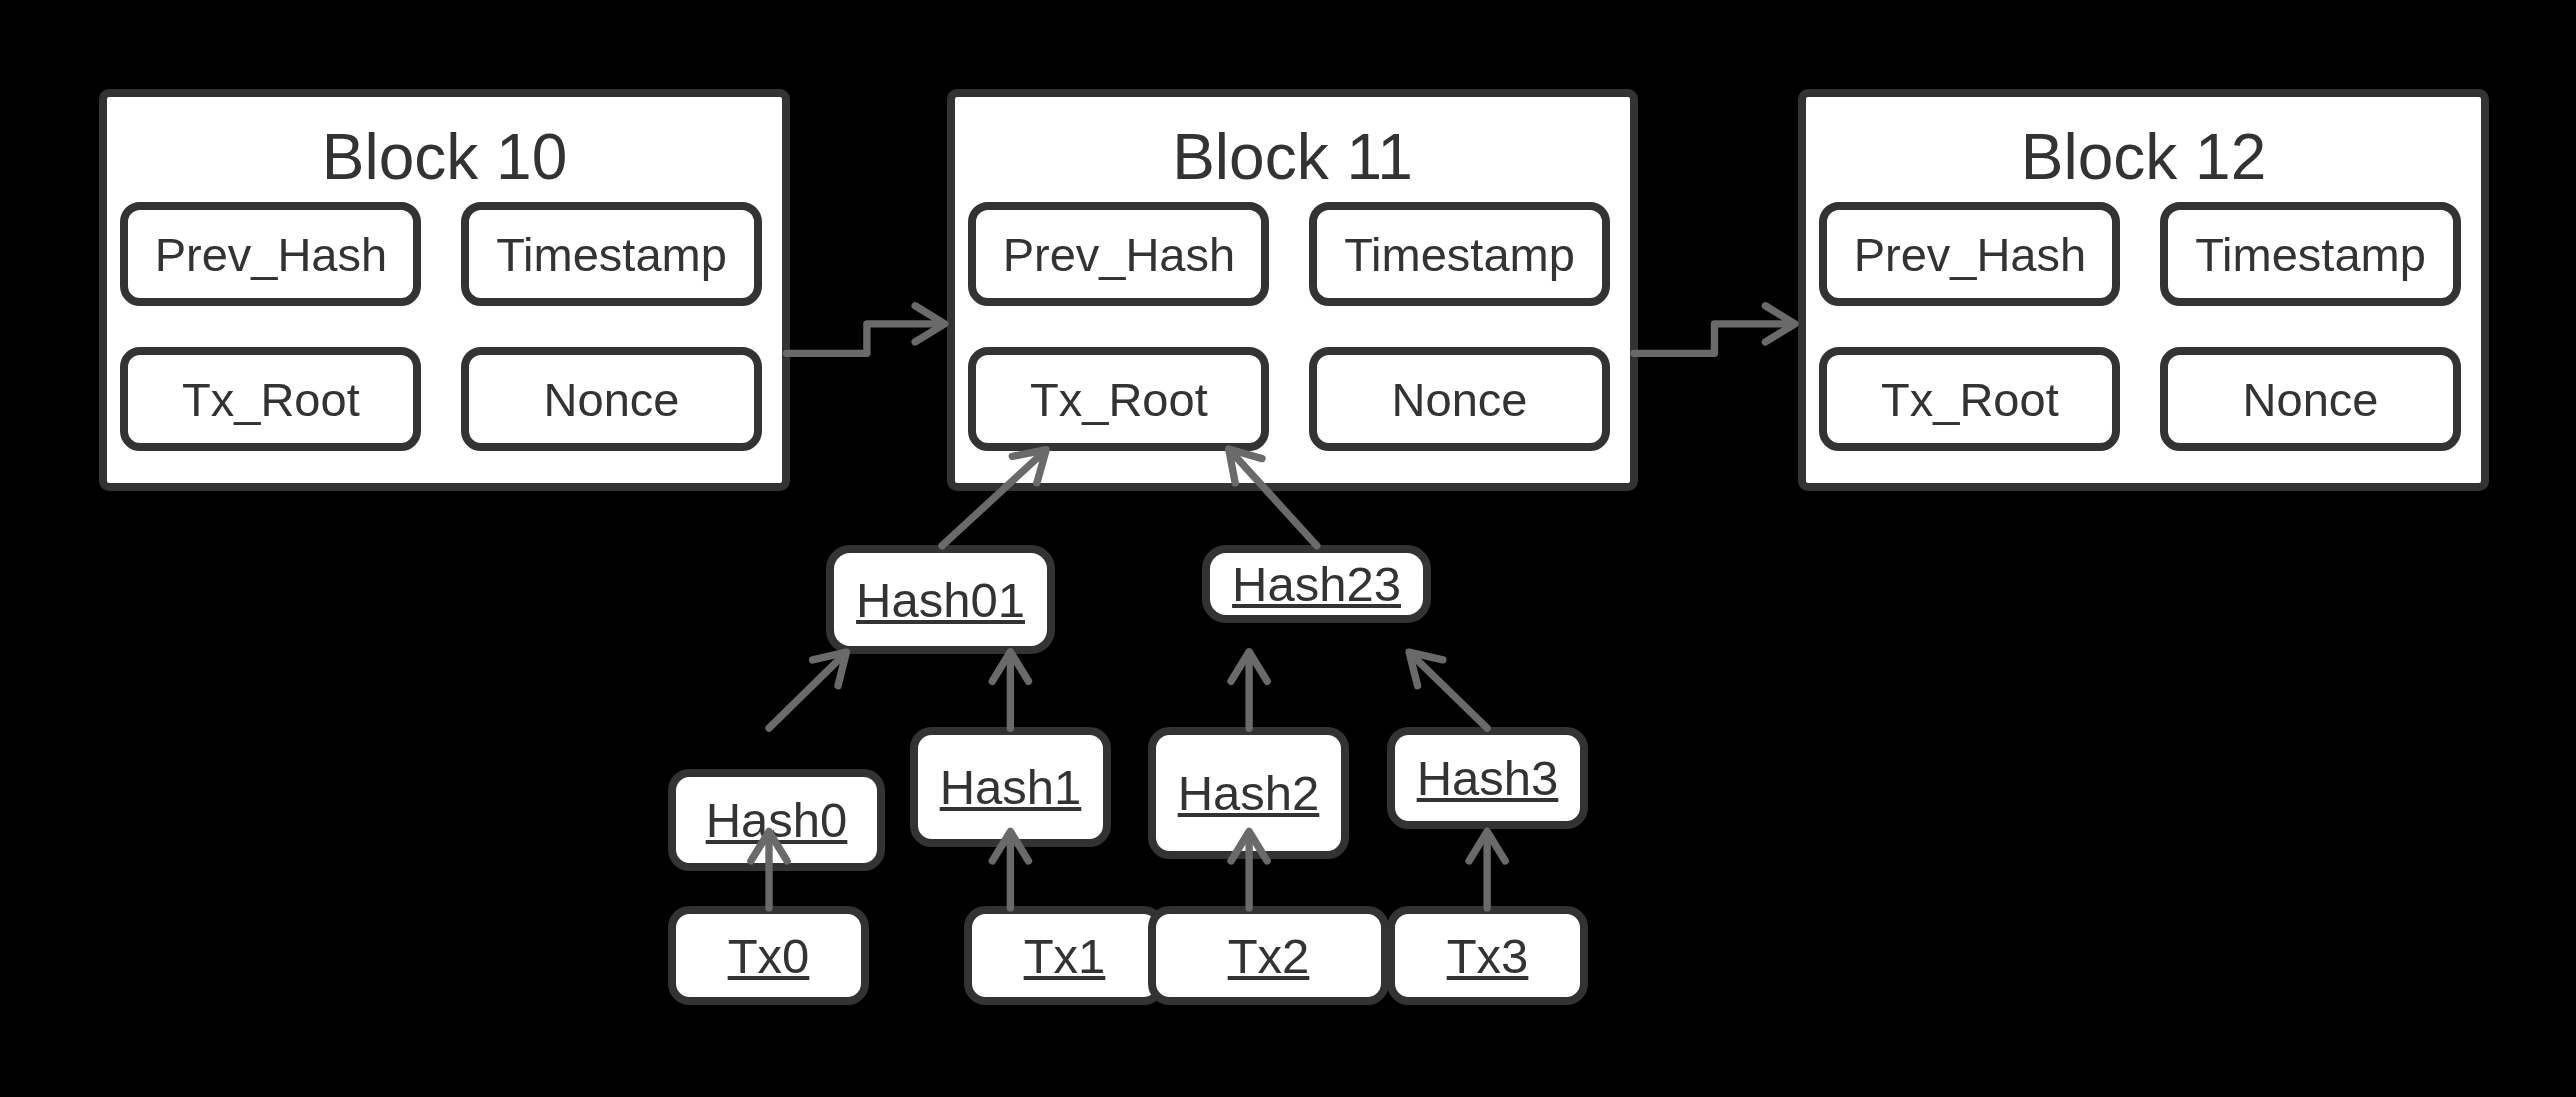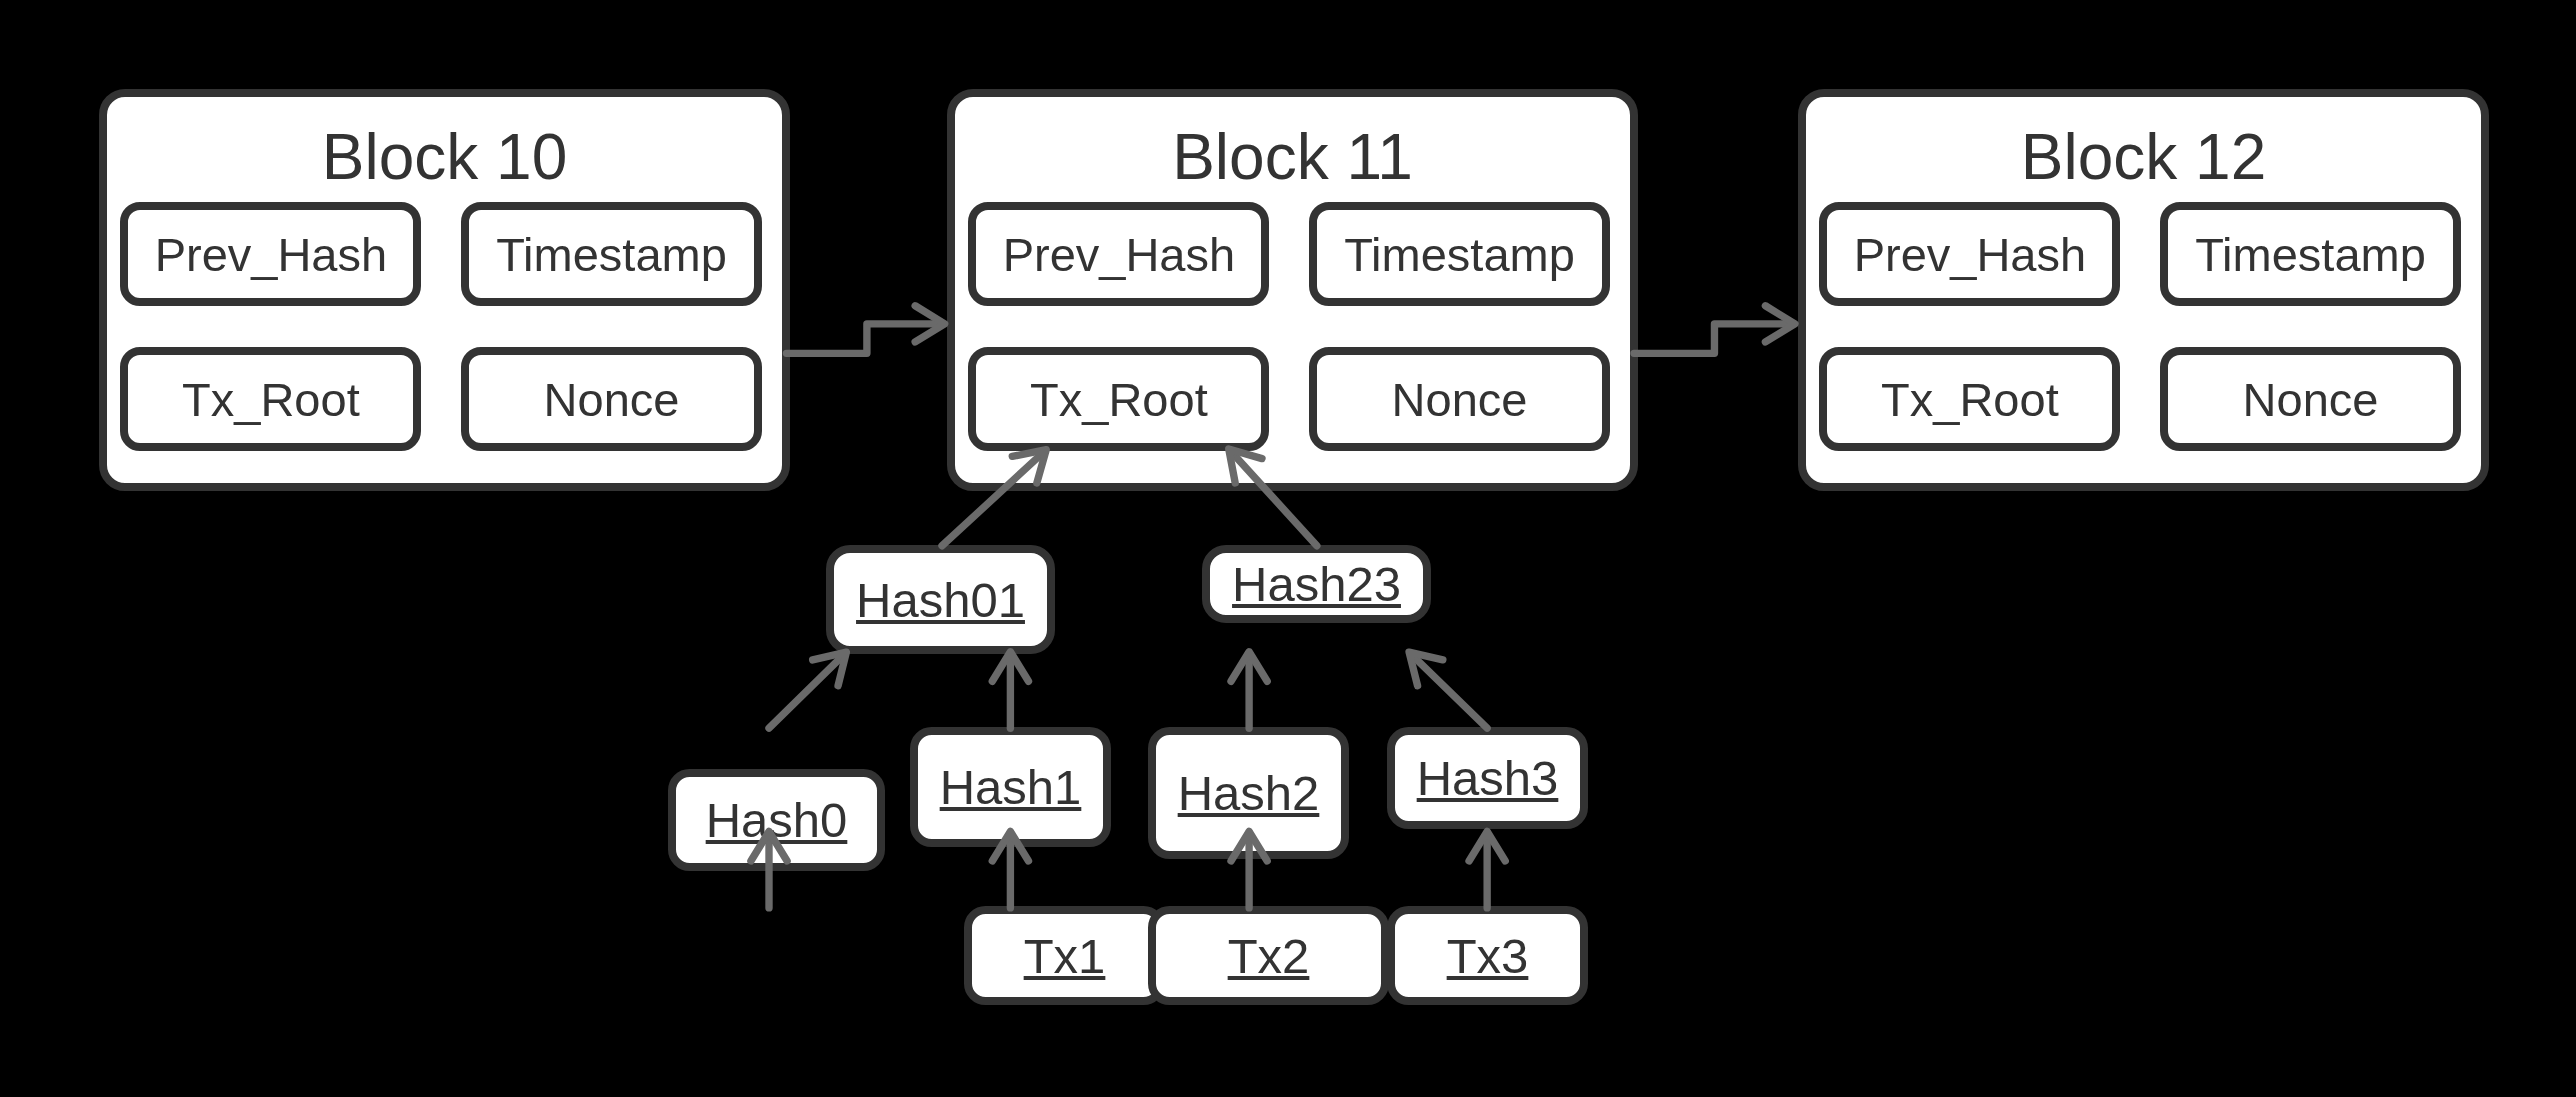--- a/index.html
+++ b/index.html
@@ -17,21 +17,21 @@
     background:var(--bg);
     font-family:"Liberation Sans","DejaVu Sans",sans-serif;
     overflow:hidden;
   }
   
   .block{
     position:absolute;top:89px;
     width:691px;height:402px;
     background:var(--fill);
     border:8.7px solid var(--border);
-    border-radius:26px;
+    border-radius:10px;
     box-sizing:border-box;
     padding-left:38px;
   }
   .block-title{
     position:absolute;left:0;right:0;top:13.4px;height:94px;
     display:flex;align-items:center;justify-content:center;
     font-size:64px;color:var(--text);
     white-space:nowrap;
   }
   .field{
@@ -112,20 +112,21 @@
     <div class="field f-bl">Tx_Root</div>
     <div class="field f-br">Nonce</div>
   </div>
 
   <div class="tnode n-hash01">Hash01</div>
   <div class="tnode n-hash23">Hash23</div>
   <div class="tnode n-hash0">Hash0</div>
   <div class="tnode n-hash1">Hash1</div>
   <div class="tnode n-hash2">Hash2</div>
   <div class="tnode n-hash3">Hash3</div>
+  <div class="tnode n-tx0">Tx0</div>
   <div class="tnode n-tx1">Tx1</div>
   <div class="tnode n-tx2">Tx2</div>
   <div class="tnode n-tx3">Tx3</div>
 
   <svg class="arrow-layer" viewBox="0 0 3840 1636">
     <defs>
       <marker id="head" markerUnits="userSpaceOnUse" markerWidth="130" markerHeight="130" viewBox="-65 -65 130 130" refX="-2" refY="0" orient="auto">
         <path d="M -44 -27 L 0 0 L -44 27" fill="none" stroke="#6a6a6a" stroke-width="11" stroke-linecap="round" stroke-linejoin="round"></path>
       </marker>
     </defs>

